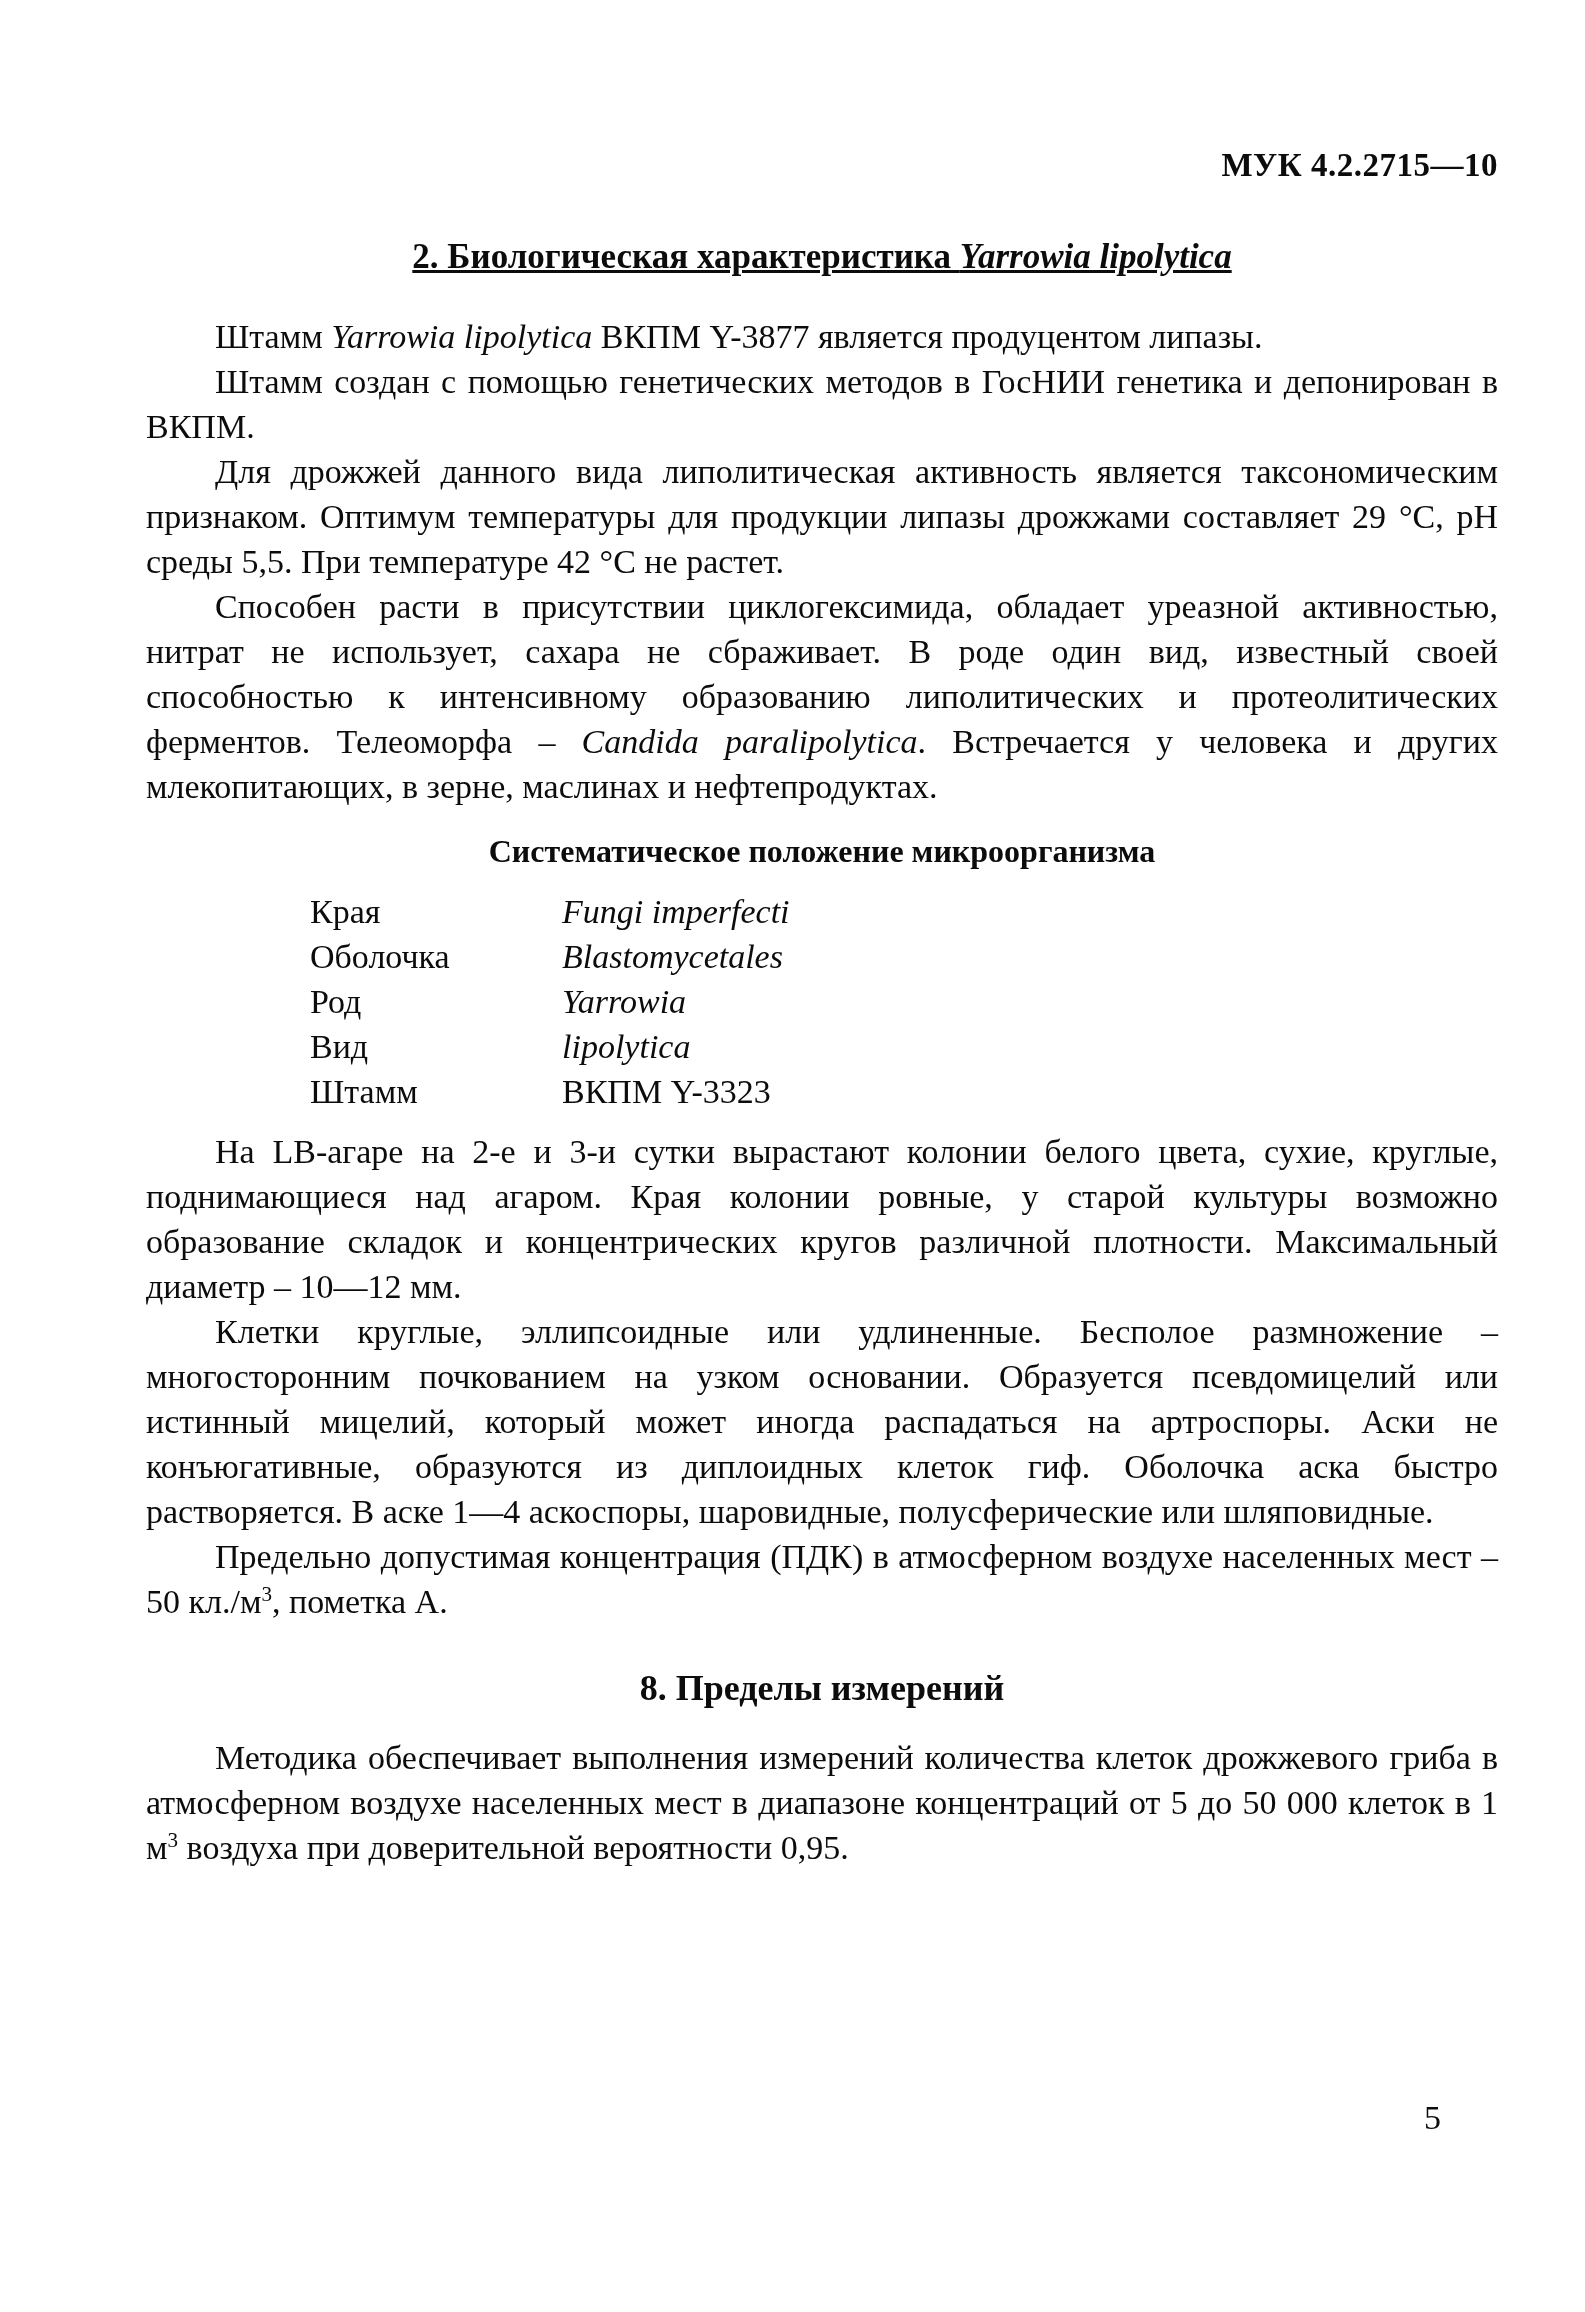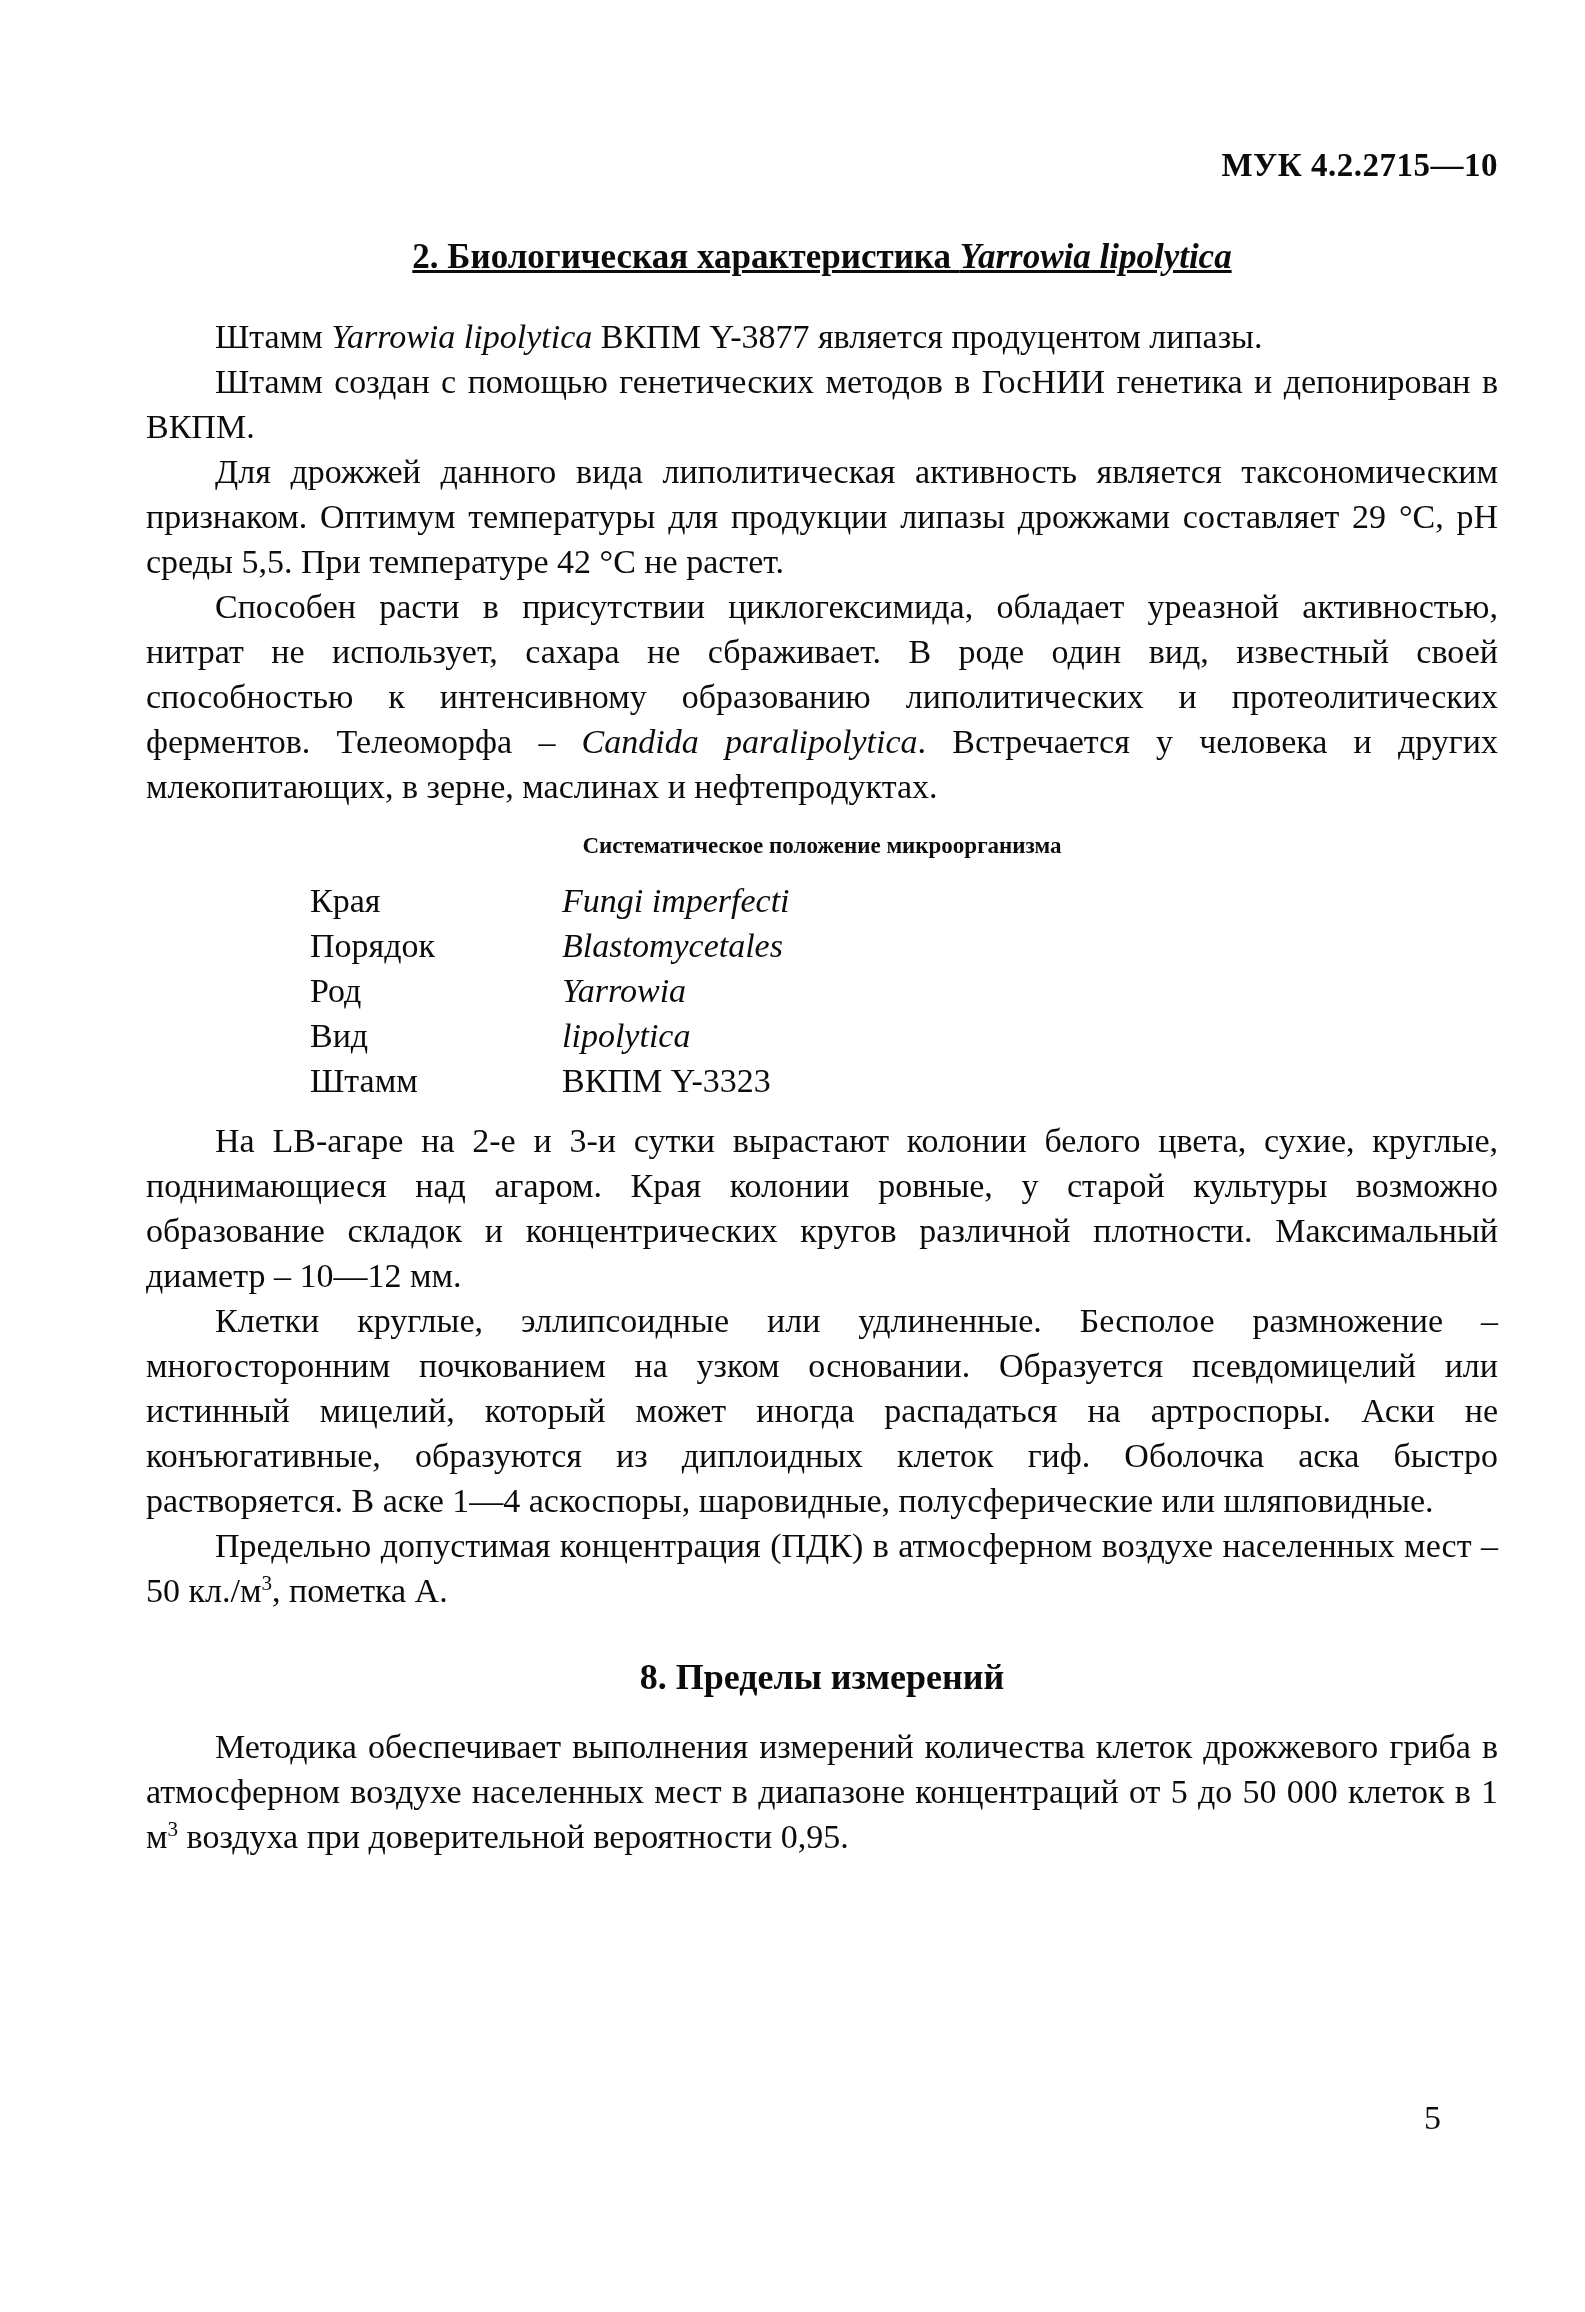--- a/index.html
+++ b/index.html
@@ -36,21 +36,21 @@
     line-height: 45px;
     text-align: justify;
     text-indent: 69px;
   }
   .it { font-style: italic; }
   .sup { vertical-align: super; font-size: 62%; line-height: 0; }
   .subhead {
     margin: 24px 0 18.6px 0;
     text-align: center;
     font-weight: bold;
-    font-size: 23px;
+    font-size: 32px;
   }
   .taxo {
     margin: 5.6px 0 15px 164px;
     font-size: 34px;
     line-height: 45px;
   }
   .taxo-row { display: flex; }
   .taxo-term { width: 252px; flex: 0 0 252px; }
   .sec3-title {
     margin: 43px 0 26px 0;
@@ -83,21 +83,21 @@
     <p class="para"><span>Способен расти в присутствии циклогексимида, обладает уреазной активностью, нитрат не использует, сахара не сбраживает. В роде один вид, известный своей способностью к интенсивному образованию липолитических и протеолитических ферментов. Телеоморфа – </span><span class="it">Candida paralipolytica</span><span>. Встречается у человека и других млекопитающих, в зерне, маслинах и нефтепродуктах.</span></p>
 
     <div class="subhead">Систематическое положение микроорганизма</div>
 
     <div class="taxo">
       <div class="taxo-row">
         <span class="taxo-term">Края</span>
         <span class="taxo-value it">Fungi imperfecti</span>
       </div>
       <div class="taxo-row">
-        <span class="taxo-term">Порядок</span>
+        <span class="taxo-term">Оболочка</span>
         <span class="taxo-value it">Blastomycetales</span>
       </div>
       <div class="taxo-row">
         <span class="taxo-term">Род</span>
         <span class="taxo-value it">Yarrowia</span>
       </div>
       <div class="taxo-row">
         <span class="taxo-term">Вид</span>
         <span class="taxo-value it">lipolytica</span>
       </div>

